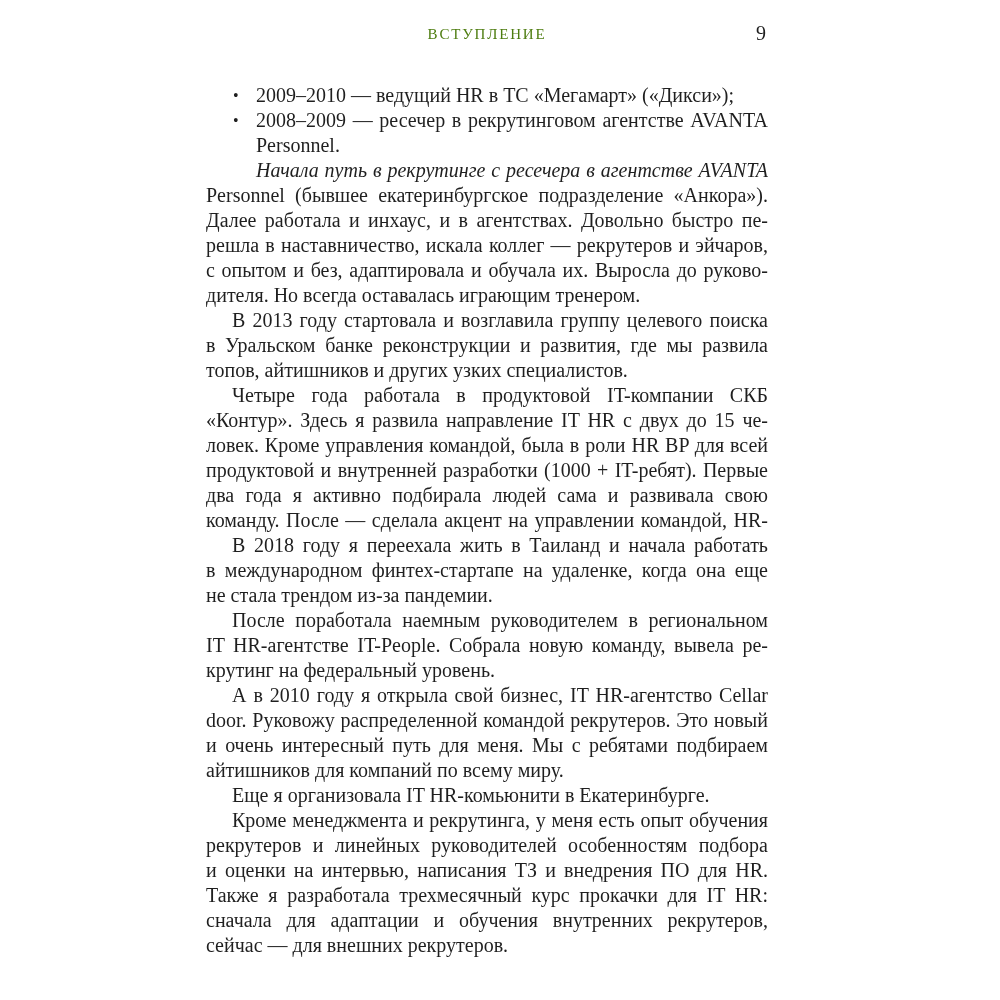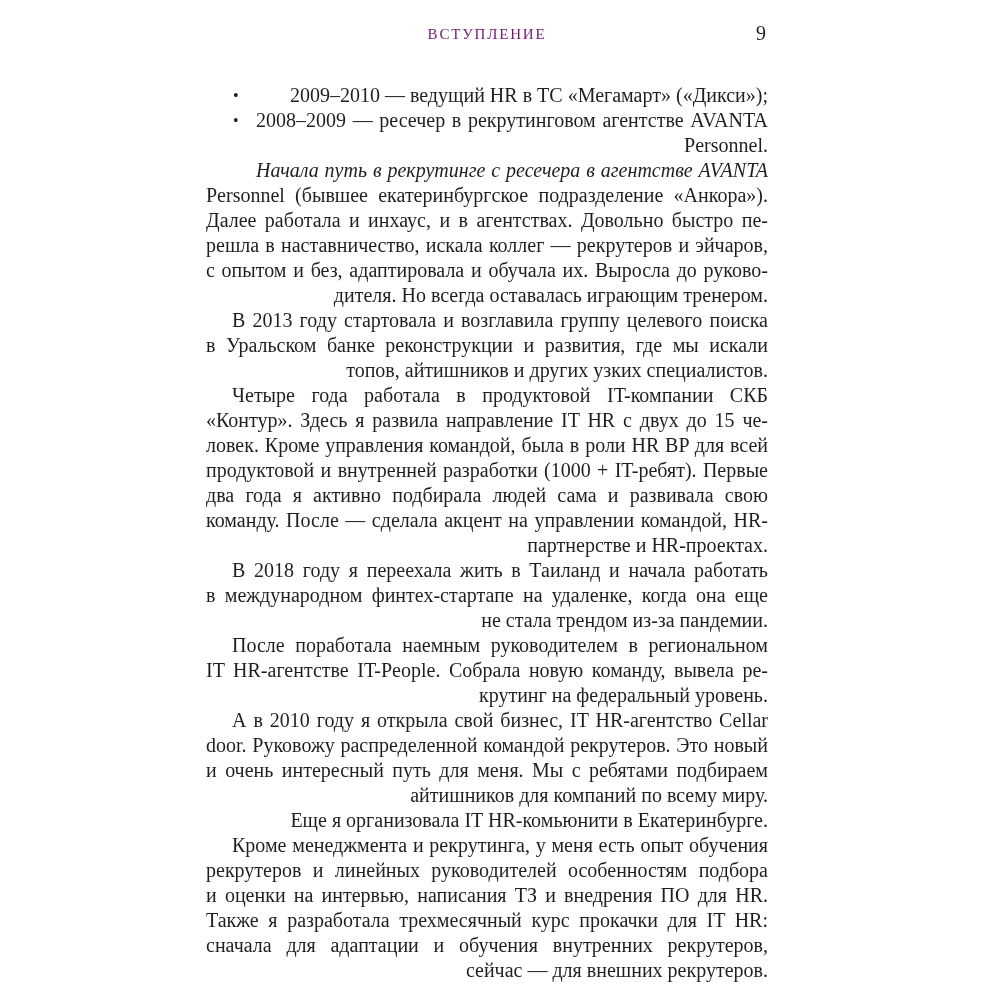--- a/index.html
+++ b/index.html
@@ -18,35 +18,35 @@
   }
   .running-head {
     position: absolute;
     left: 206px; width: 562px; top: 22px; height: 24px;
   }
   .head-title {
     position: absolute; left: 0; right: 0; top: 4px;
     text-align: center;
     font-size: 15px;
     letter-spacing: 1.8px;
-    color: #701a75;
+    color: #4d7c0f;
   }
   .page-num {
     position: absolute; right: 2px; top: 0;
     font-size: 20px;
     color: #1f1f1f;
   }
   .text-block {
     position: absolute;
     left: 206px; top: 83px; width: 562px;
     font-size: 20px;
     line-height: 25px;
     text-align: justify;
   }
-  .line { text-align: right; }
+  .line { text-align: left; }
   .line.just {
     text-align: justify;
     text-align-last: justify;
   }
   .block.bullet { position: relative; }
   .bullet-marker {
     position: absolute; left: 27px; top: 0;
     font-size: 16px; line-height: 25px;
     color: #1f1f1f;
   }
@@ -79,31 +79,30 @@
       <div class="block paragraph deep">
         <div class="line just">Начала путь в рекрутинге с ресечера в агентстве AVANTA</div>
         <div class="line just">Personnel (бывшее екатеринбургское подразделение «Анкора»).</div>
         <div class="line just">Далее работала и инхаус, и в агентствах. Довольно быстро пе-</div>
         <div class="line just">решла в наставничество, искала коллег — рекрутеров и эйчаров,</div>
         <div class="line just">с опытом и без, адаптировала и обучала их. Выросла до руково-</div>
         <div class="line">дителя. Но всегда оставалась играющим тренером.</div>
       </div>
       <div class="block paragraph">
         <div class="line just">В 2013 году стартовала и возглавила группу целевого поиска</div>
-        <div class="line just">в Уральском банке реконструкции и развития, где мы искали</div>
+        <div class="line just">в Уральском банке реконструкции и развития, где мы развила</div>
         <div class="line">топов, айтишников и других узких специалистов.</div>
       </div>
       <div class="block paragraph">
         <div class="line just">Четыре года работала в продуктовой IT-компании СКБ</div>
         <div class="line just">«Контур». Здесь я развила направление IT HR с двух до 15 че-</div>
         <div class="line just">ловек. Кроме управления командой, была в роли HR BP для всей</div>
         <div class="line just">продуктовой и внутренней разработки (1000 + IT-ребят). Первые</div>
         <div class="line just">два года я активно подбирала людей сама и развивала свою</div>
         <div class="line just">команду. После — сделала акцент на управлении командой, HR-</div>
-        <div class="line">партнерстве и HR-проектах.</div>
       </div>
       <div class="block paragraph">
         <div class="line just">В 2018 году я переехала жить в Таиланд и начала работать</div>
         <div class="line just">в международном финтех-стартапе на удаленке, когда она еще</div>
         <div class="line">не стала трендом из-за пандемии.</div>
       </div>
       <div class="block paragraph">
         <div class="line just">После поработала наемным руководителем в региональном</div>
         <div class="line just">IT HR-агентстве IT-People. Собрала новую команду, вывела ре-</div>
         <div class="line">крутинг на федеральный уровень.</div>

